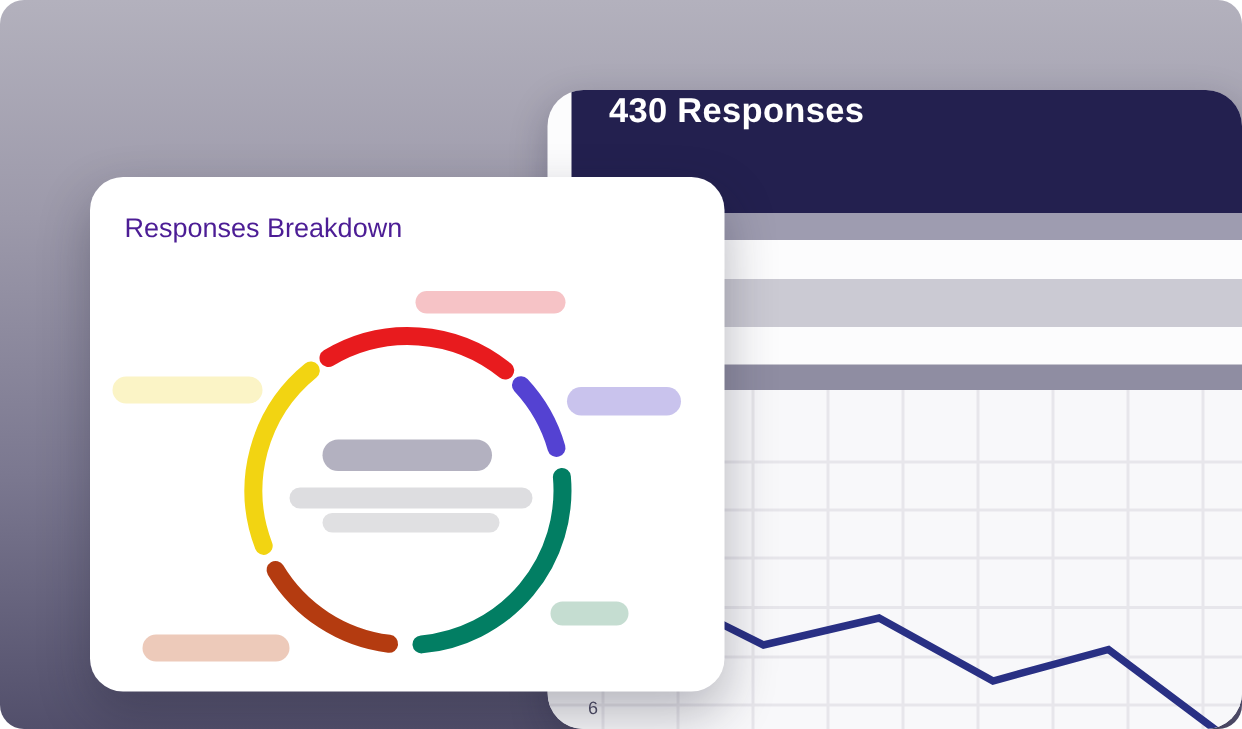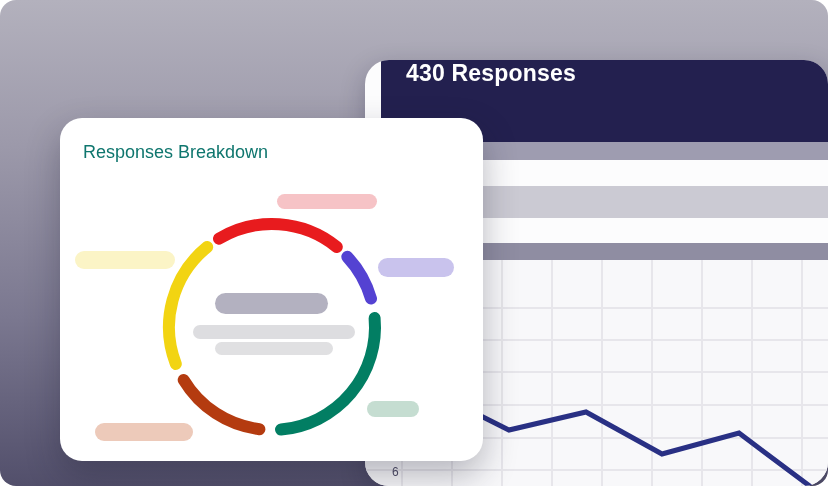--- a/index.html
+++ b/index.html
@@ -23,21 +23,21 @@
   .bc-stripe.s2{top:126px;height:32px;}
   .bc-stripe.s3{top:183px;height:17px;}
   .bc-chart{position:absolute;left:0;top:200px;width:463px;height:226px;background:#f8f8fa;}
   .bc-chart svg{display:block;}
   
   .front-card{
     position:absolute;left:60px;top:118px;width:423px;height:343px;
     border-radius:22px;background:#ffffff;
     box-shadow:0 14px 34px rgba(28,26,48,.30);
   }
-  .fc-title{position:absolute;left:23px;top:24px;font-size:18px;font-weight:500;color:#0f766e;}
+  .fc-title{position:absolute;left:23px;top:24px;font-size:18px;font-weight:500;color:#4c1d95;}
   .donut-svg{position:absolute;left:0;top:0;}
   .pill{position:absolute;border-radius:999px;}
   .pill.pink{left:217px;top:76px;width:100px;height:15px;}
   .pill.lavender{left:318px;top:140px;width:76px;height:19px;}
   .pill.pale-yellow{left:15px;top:133px;width:100px;height:18px;}
   .pill.mint{left:307px;top:283px;width:52px;height:16px;}
   .pill.peach{left:35px;top:305px;width:98px;height:18px;}
   .pill.center-dark{left:155px;top:175px;width:113px;height:21px;}
   .pill.center-mid{left:133px;top:207px;width:162px;height:14px;}
   .pill.center-light{left:155px;top:224px;width:118px;height:13px;}

